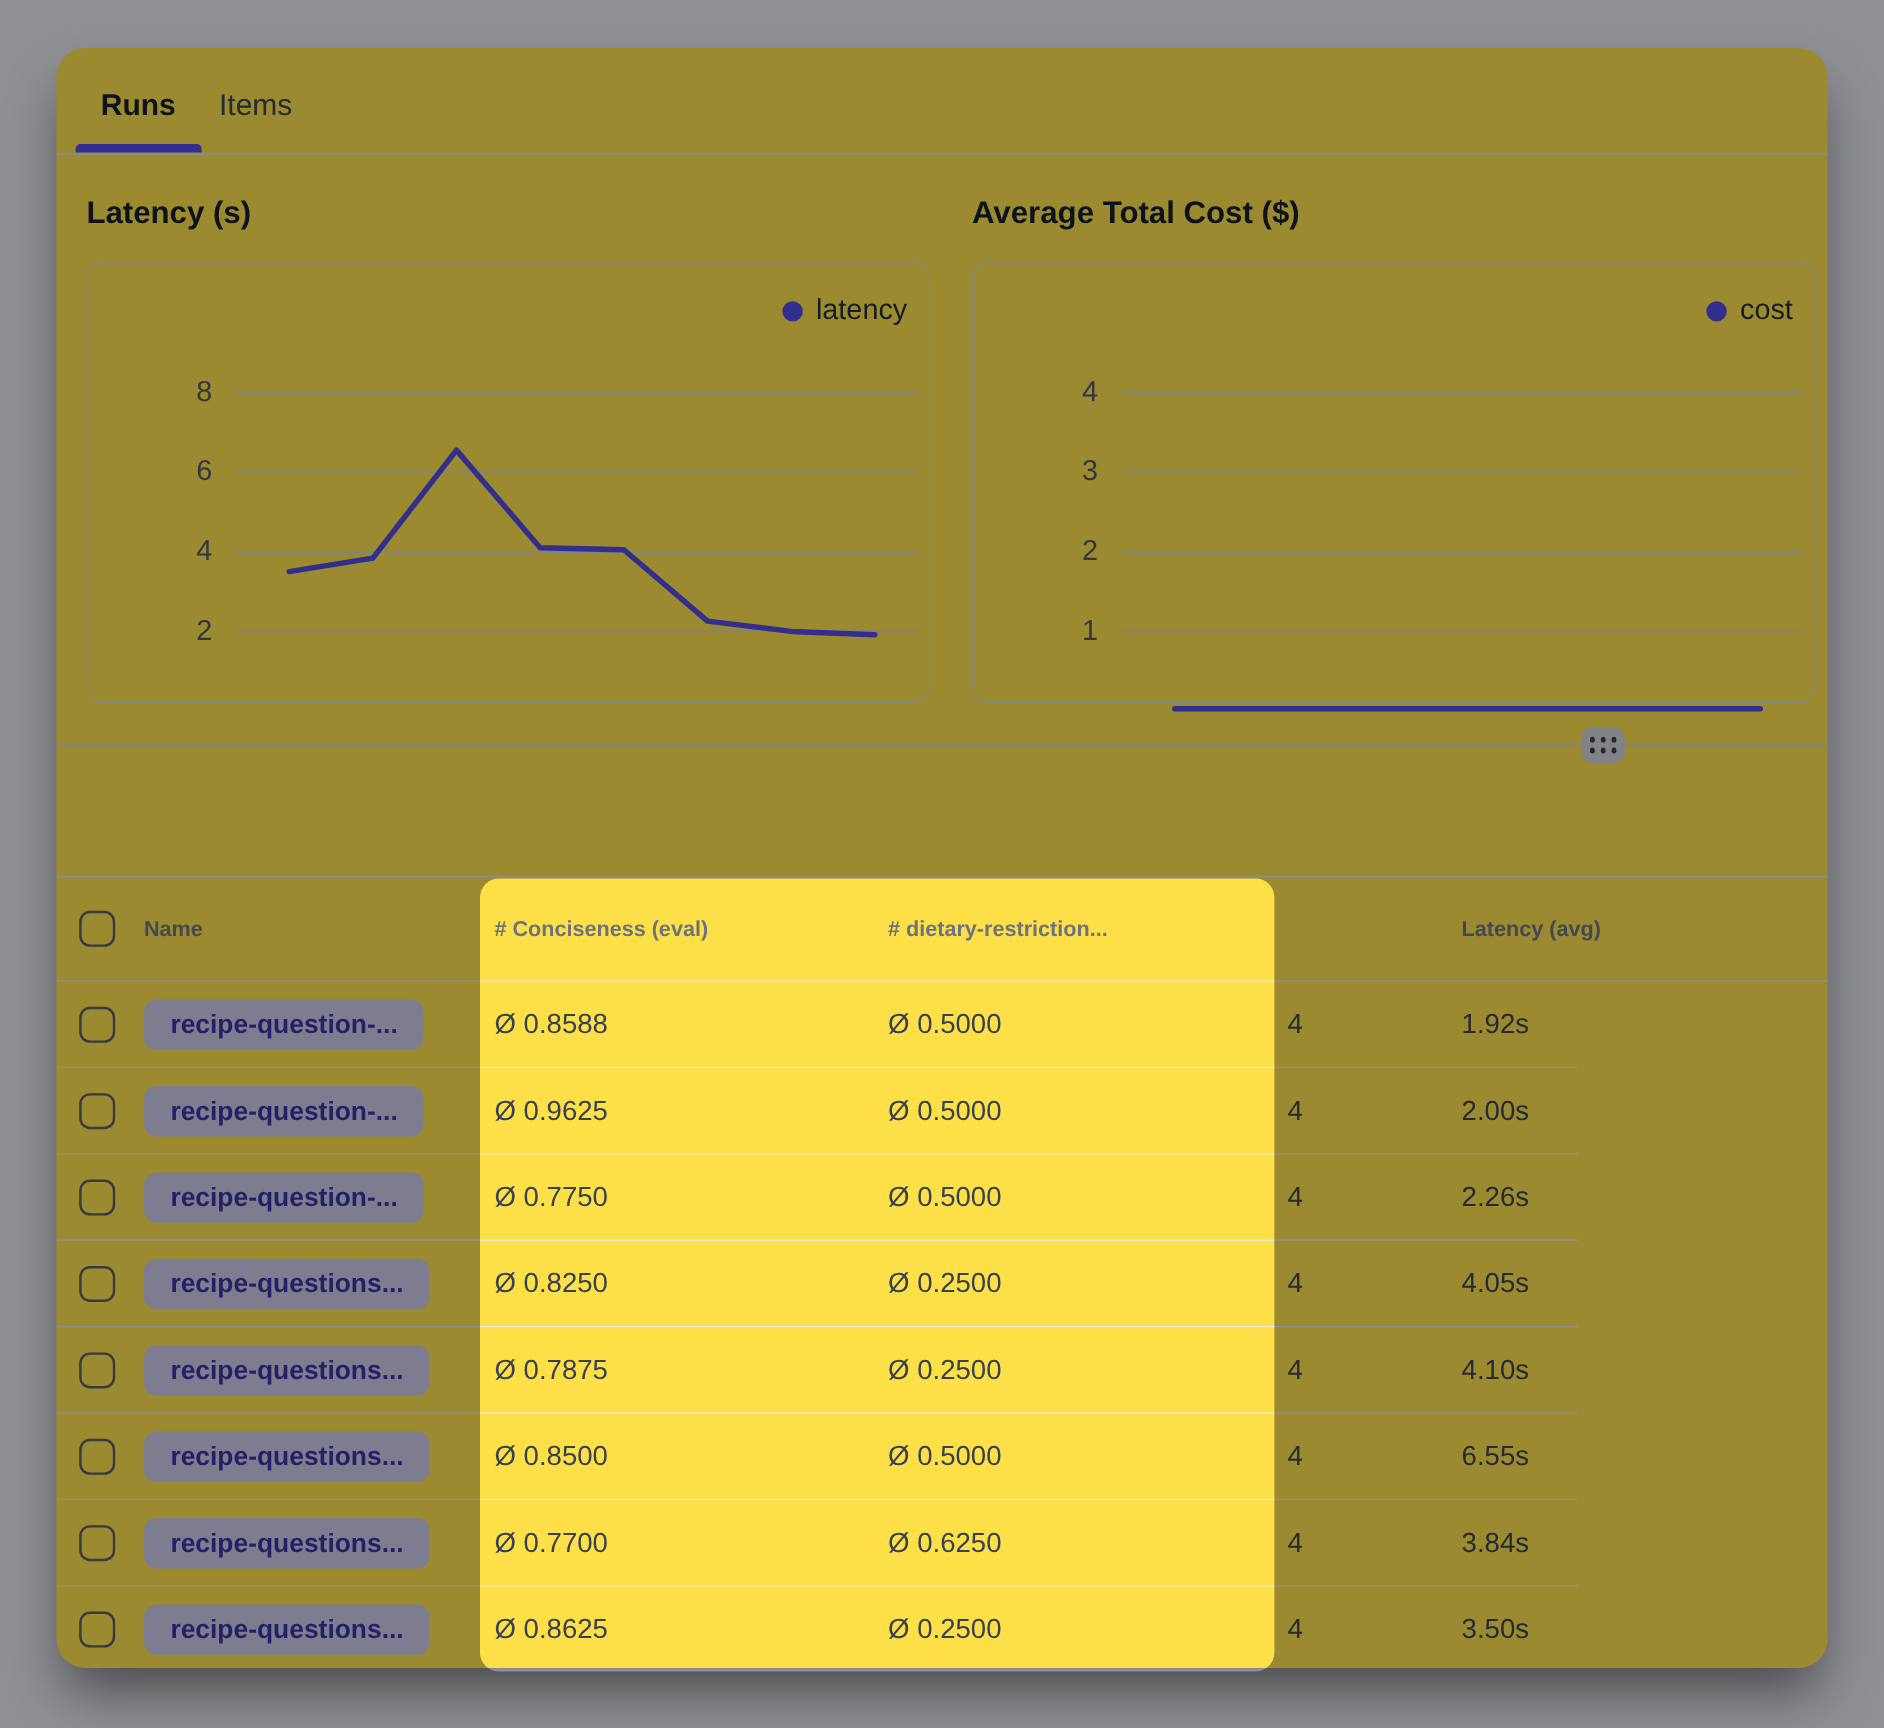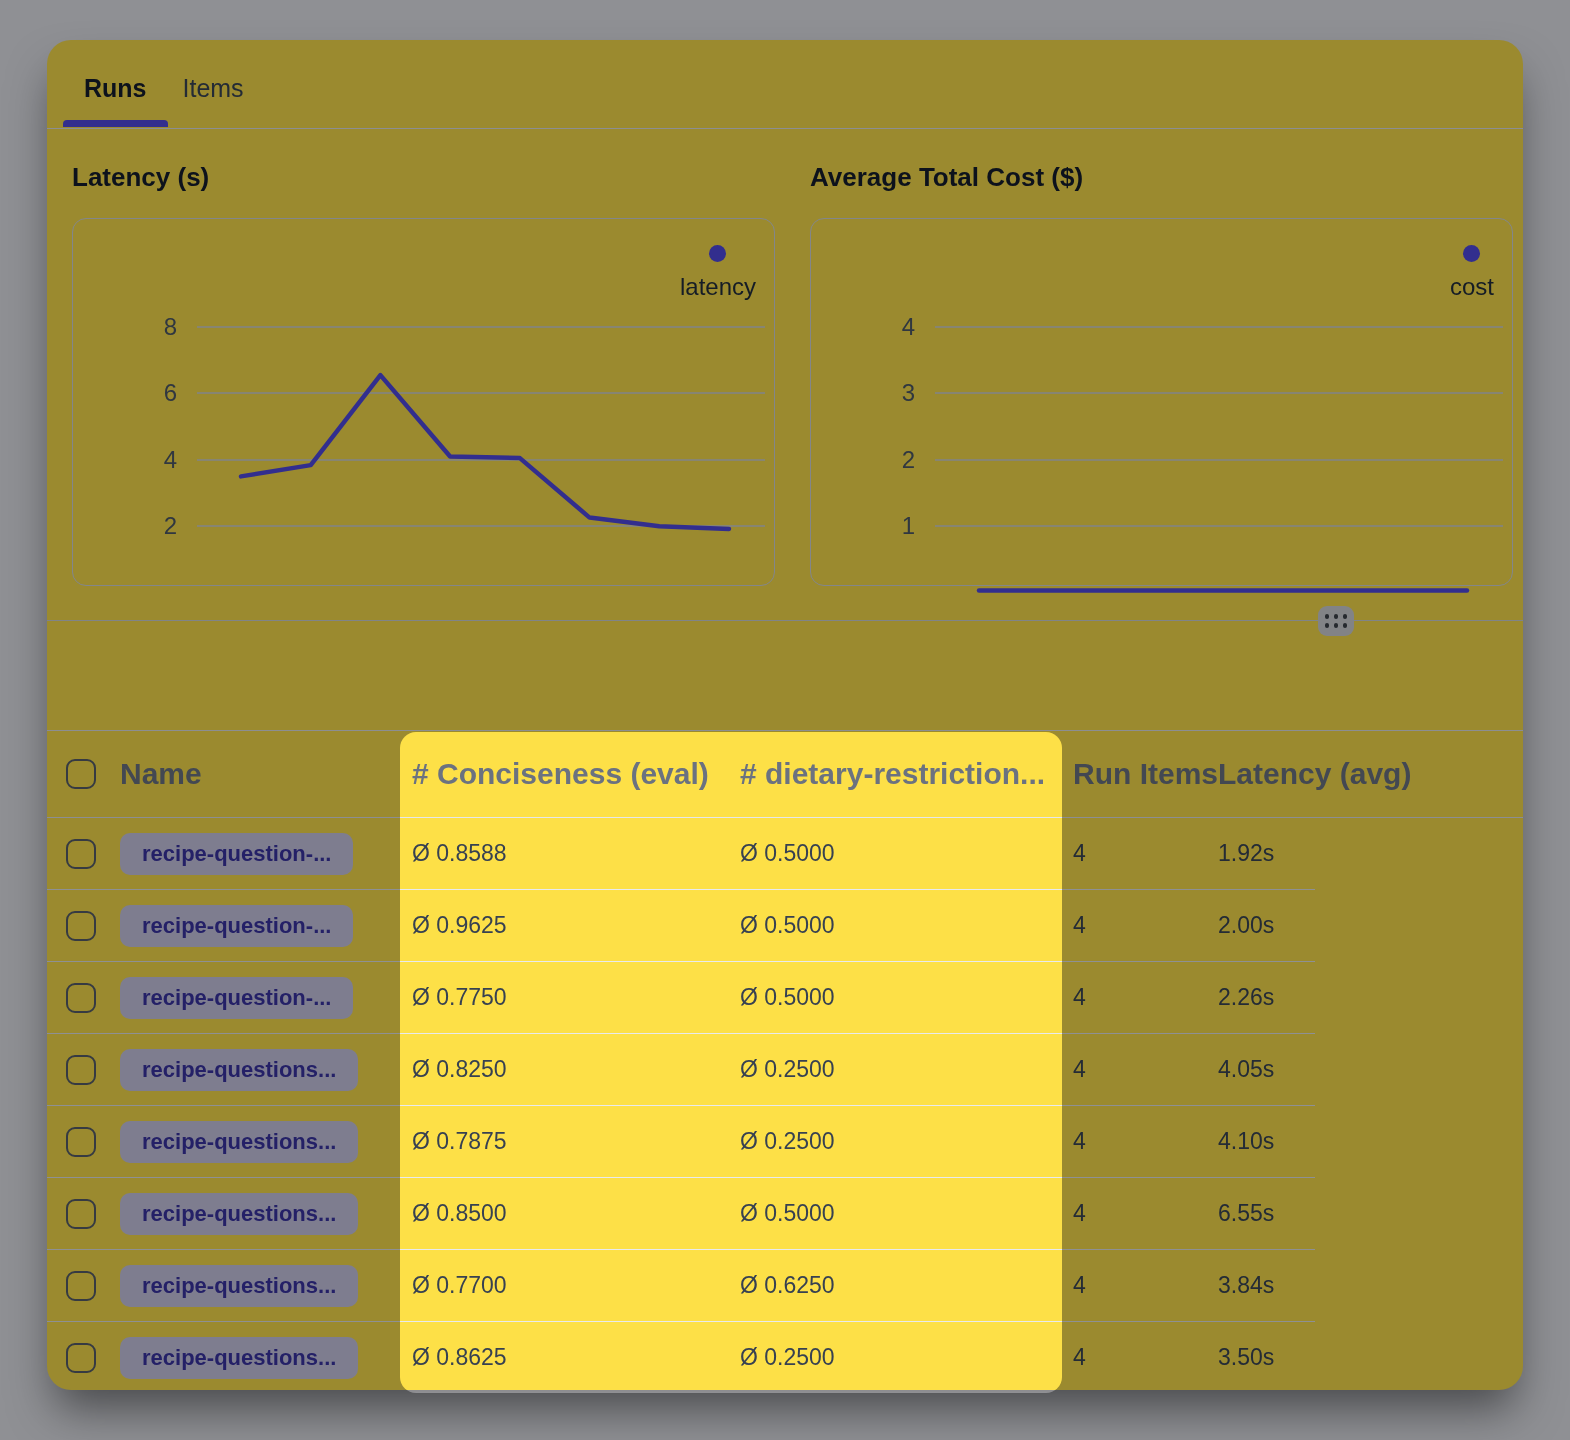--- a/index.html
+++ b/index.html
@@ -21,41 +21,41 @@
   .chart-title{position:absolute;top:122px;font-size:26px;font-weight:600;color:#111827;line-height:30px;}
   .chart-title.lat{left:25px;} .chart-title.cost{left:763px;}
   .panel{position:absolute;top:178px;width:703px;height:368px;border:1px solid #d6d9de;border-radius:14px;box-sizing:border-box;}
   .panel.lat{left:25px;} .panel.cost{left:763px;}
   .panel svg.chart{position:absolute;left:0;top:0;width:701px;height:366px;overflow:visible;}
   .gridline{stroke:#d1d5db;stroke-width:1.5;}
   .series-line{fill:none;stroke:var(--accent);stroke-width:4.5;stroke-linecap:round;stroke-linejoin:round;}
   .tick{position:absolute;left:0;width:104px;text-align:right;font-size:24px;color:#4b5563;line-height:30px;}
   .t0{top:93px;} .t1{top:159px;} .t2{top:226px;} .t3{top:292px;}
   .legend{position:absolute;top:26px;right:18px;display:flex;align-items:center;gap:11px;
-          font-size:24px;color:#1f2937;flex-direction:column;}
+          font-size:24px;color:#1f2937;}
   .legend-dot{width:17px;height:17px;border-radius:50%;background:var(--accent);}
 
   
   .section-divider{position:absolute;left:0;right:0;top:580px;height:1px;background:#d1d5db;}
   .drag-handle{position:absolute;left:1271px;top:566px;width:36px;height:30px;background:#d4d4d8;
                border-radius:9px;display:flex;align-items:center;justify-content:center;z-index:2;cursor:grab;}
   .dots{display:grid;grid-template-columns:repeat(3,4.5px);grid-template-rows:repeat(2,4.5px);gap:4.5px;}
   .dots i{width:4.5px;height:4.5px;border-radius:50%;background:#3b3e45;}
 
   
   .filters-btn{position:absolute;left:16px;top:603px;width:185px;height:66px;border:1px solid #cfd3da;
                border-radius:15px;box-sizing:border-box;display:flex;align-items:center;justify-content:center;
                gap:13px;cursor:pointer;background:transparent;}
   .filters-label{font-size:25px;font-weight:600;color:#1f2937;}
 
   
   .thead{position:absolute;left:0;top:690px;width:1476px;height:88px;border-top:1px solid #e5e7eb;
          border-bottom:1px solid #e5e7eb;box-sizing:border-box;}
   .hcell{position:absolute;top:0;height:86px;display:flex;align-items:center;
-         font-size:30px;font-weight:600;color:#6b7280;white-space:nowrap;}
+         font-size:18px;font-weight:600;color:#6b7280;white-space:nowrap;}
   .tbody{position:absolute;left:0;top:778px;width:1476px;}
   .row{position:relative;width:1268px;height:72px;border-bottom:1px solid #e8eaee;box-sizing:border-box;}
   .cell{position:absolute;top:0;height:71px;display:flex;align-items:center;font-size:23px;color:#374151;white-space:nowrap;}
   .col-cb{left:19px;} .col-name{left:73px;} .col-conc{left:365px;} .col-diet{left:693px;}
   .col-run{left:1026px;} .col-lat{left:1171px;}
   .cb{width:30px;height:30px;border:2px solid #555b66;border-radius:9px;box-sizing:border-box;background:transparent;cursor:pointer;}
   .thead .cb{position:absolute;left:19px;top:28px;}
   .badge{position:absolute;left:73px;top:15px;height:42px;line-height:42px;padding:0 22px;border-radius:10px;
          background:var(--badge-bg);color:var(--badge-text);font-size:22px;font-weight:700;cursor:pointer;white-space:nowrap;}
 
@@ -129,21 +129,20 @@
           <i></i>
         </span>
     </div>
 
 
     <div class="thead">
       <span class="cb"></span>
       <div class="hcell col-name">Name</div>
       <div class="hcell col-conc"># Conciseness (eval)</div>
       <div class="hcell col-diet"># dietary-restriction...</div>
-      <div class="hcell col-run">Run Items</div>
       <div class="hcell col-lat">Latency (avg)</div>
     </div>
 
     <div class="tbody">
   <div class="row">
     <div class="cell col-cb">
             <span class="cb"></span>
           </div>
     <span class="badge">recipe-question-...</span>
     <div class="cell col-conc">Ø 0.8588</div>

